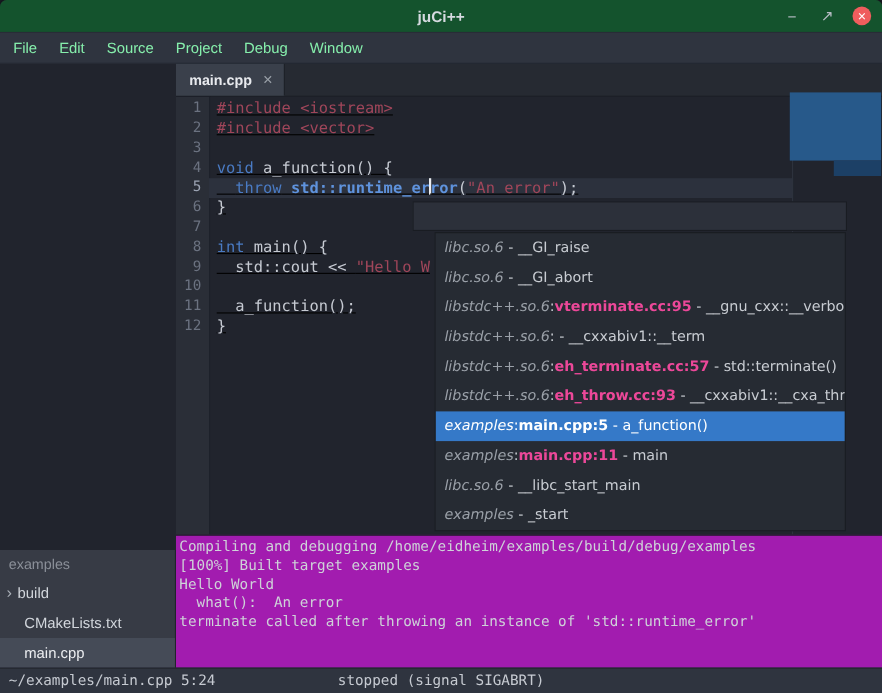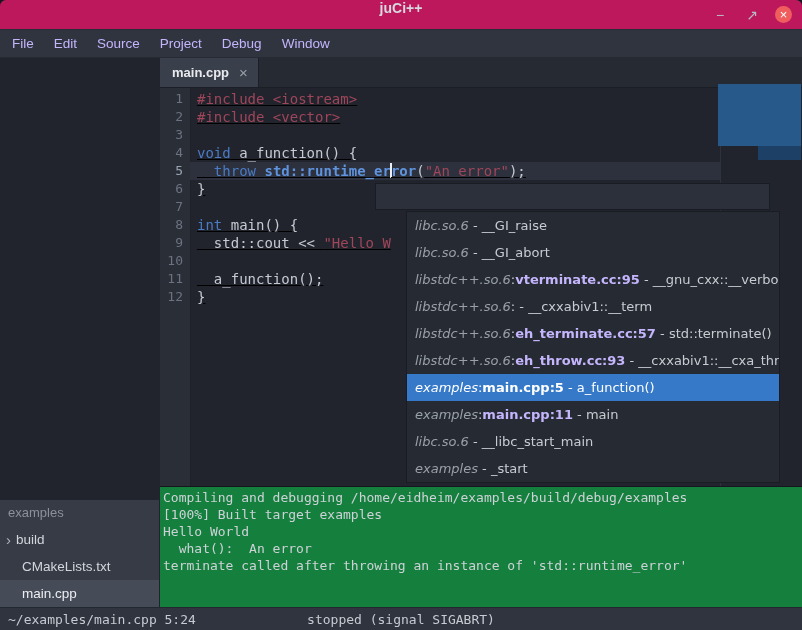--- a/index.html
+++ b/index.html
@@ -1,32 +1,32 @@
 <!DOCTYPE html>
 <html><head>
 <meta charset="utf-8">
 <style>
   html,body { margin:0; padding:0; background:#171920; }
   .window { position:relative; width:802px; height:630px; background:#21242d;
     font-family:"Liberation Sans","DejaVu Sans",sans-serif; overflow:hidden;
     border-radius:6px 6px 0 0; box-shadow:0 0 0 1px #14161c; }
 
   
-  .titlebar { height:30px; background:#be185d; border-bottom:1px solid #282c36; box-sizing:border-box;
-    display:flex; align-items:flex-start; justify-content:center; position:relative; }
+  .titlebar { height:30px; background:#14532d; border-bottom:1px solid #282c36; box-sizing:border-box;
+    display:flex; align-items:center; justify-content:center; position:relative; }
   .title { font-size:14px; font-weight:bold; color:#d6dae0; }
   .win-controls { position:absolute; right:10px; top:0; height:100%; display:flex; align-items:center; gap:14px; }
   .wbtn { width:18px; height:18px; display:flex; align-items:center; justify-content:center;
     color:#b7bcc4; font-size:14px; }
   .wbtn.close { background:#ef5d5d; border-radius:50%; color:#fff; width:17px; height:17px; font-size:13px; }
 
   
   .menubar { height:28px; background:#2f343f; border-bottom:1px solid #262a33; box-sizing:border-box;
     display:flex; align-items:center; padding-left:2px; }
-  .menu-item { padding:0 10px; font-size:13.5px; color:#c4b5fd; line-height:28px; }
+  .menu-item { padding:0 10px; font-size:13.5px; color:#86efac; line-height:28px; }
 
   
   .main { display:flex; height:549px;align-items:flex-end; }
   .sidebar { width:160px; background:#373b45; border-right:1px solid #20232b; box-sizing:border-box; }
   .side-header { height:26px; line-height:26px; padding-left:8px; font-size:13px; color:#8b9099; }
   .side-item { height:27px; display:flex; align-items:center; font-size:13.5px; color:#d2d6dc; padding-left:22px; }
   .side-item.folder { padding-left:6px; gap:5px; }
   .chev { color:#aab0b8; font-size:15px; line-height:1; }
   .side-item.selected { background:#454b57; color:#eceef1; }
 
@@ -57,32 +57,32 @@
   .tk-pl  { color:#c6cad2; }
   .margin-line { position:absolute; left:560px; top:0; bottom:0; width:1px; background:#2d323d; z-index:2; }
 
   
   .blue-box { position:absolute; left:558px; top:26px; width:83px; height:62px; background:#27598a; z-index:3; }
   .blue-box-dark { position:absolute; left:598px; top:88px; width:43px; height:14px; background:#1c4066; z-index:3; }
   .tooltip-box { position:absolute; left:215px; top:125px; width:395px; height:27px;
     background:#2c303a; border:1px solid #191c22; box-sizing:border-box; z-index:4; }
 
   
-  .popup { position:absolute; left:246px; top:153px; width:374px; height:272px; background:#262b33;
+  .popup { position:absolute; left:235px; top:153px; width:374px; height:272px; background:#262b33;
     border:1px solid #191c22; box-sizing:border-box; z-index:5; overflow:hidden;
     font-family:"DejaVu Sans","Liberation Sans",sans-serif; font-size:13px; }
   .popup-row { height:27px; display:flex; align-items:center; padding:0 8px; white-space:pre; overflow:hidden; }
   .p-lib { font-style:italic; color:#9aa0a8; }
   .p-colon,.p-sep,.p-sym { color:#c8ccd2; }
-  .p-file { font-weight:bold; color:#c4b5fd; }
+  .p-file { font-weight:bold; color:#ec4899; }
   .popup-row.selected { background:#3579c8; }
   .popup-row.selected span { color:#ffffff; }
 
   
-  .terminal { height:121px; background:#15803d; border-top:1px solid #14171d; box-sizing:border-box;
+  .terminal { height:121px; background:#a21caf; border-top:1px solid #14171d; box-sizing:border-box;
     font-family:"DejaVu Sans Mono","Liberation Mono",monospace; font-size:13px; line-height:17px;
     color:#ced2d8; padding:2px 3px; overflow:hidden; }
   .t-line { white-space:pre; }
 
   
   .statusbar { height:23px; background:#2f343f; border-top:1px solid #23272f; box-sizing:border-box;
     position:relative; display:flex; align-items:center;
     font-family:"DejaVu Sans Mono","Liberation Mono",monospace; font-size:13px; color:#c6cad1; }
   .statusbar .status-left { margin-left:8px;text-align:center; }
   .status-center { position:absolute; left:50%; transform:translateX(-50%); }

